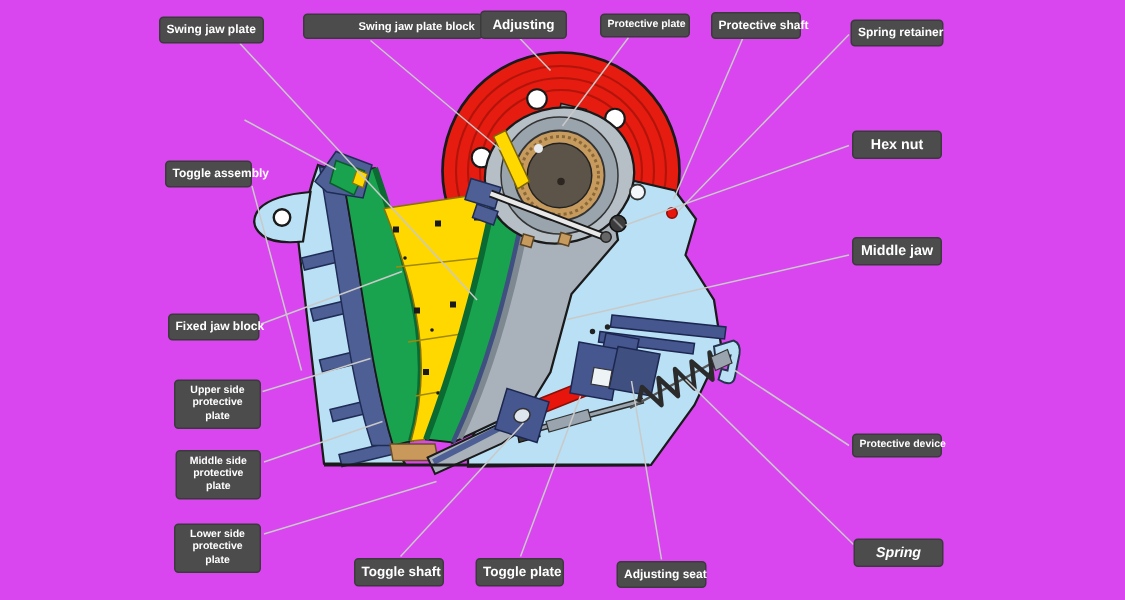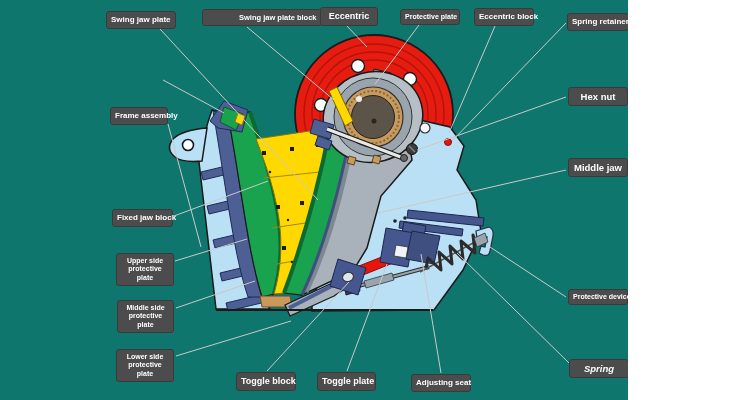--- a/index.html
+++ b/index.html
@@ -1,16 +1,16 @@
 <!DOCTYPE html>
 <html><head>
 <meta charset="utf-8">
 <style>
   html,body{margin:0;padding:0;background:#ffffff;}
-  #stage{position:relative;width:628px;height:400px;background:#0f766e;overflow:hidden;
+  #stage{position:relative;width:750px;height:400px;background:#d946ef;overflow:hidden;
          font-family:"Liberation Sans", sans-serif;}
   #machine-svg{position:absolute;left:0;top:0;}
   .label{position:absolute;background:#4c4c4c;color:#ffffff;font-weight:bold;
          text-align:center;border-radius:3px;padding:3px 4px;line-height:1.2;
          box-sizing:border-box;white-space:nowrap;border:1px solid #3a3a3a;z-index:5;}
   .label.wrap{white-space:normal;}
   .fs7{font-size:7px;} .fs75{font-size:7.5px;padding-left:36px;} .fs8{font-size:8px;}
   .fs9{font-size:9px;} .fs95{font-size:9.5px;}
 </style>
 </head>
@@ -177,30 +177,30 @@
       <line x1="267" y1="371" x2="349" y2="282"></line>
       <line x1="347" y1="371" x2="387" y2="264"></line>
       <line x1="441" y1="373" x2="421" y2="254"></line>
       <line x1="566" y1="297" x2="490" y2="247"></line>
       <line x1="569" y1="363" x2="457" y2="253"></line>
     </g>
   </svg>
 
   <div class="label fs8" style="left:106px;top:11px;">Swing jaw plate</div>
   <div class="label fs75" style="left:202px;top:9px;">Swing jaw plate block</div>
-  <div class="label fs9" style="left:320px;top:7px;width:58px;">Eccentric</div>
+  <div class="label fs9" style="left:320px;top:7px;width:58px;">Adjusting</div>
   <div class="label fs7" style="left:400px;top:9px;width:60px;">Protective plate</div>
-  <div class="label fs8" style="left:474px;top:8px;width:60px;">Eccentric block</div>
+  <div class="label fs8" style="left:474px;top:8px;width:60px;">Protective shaft</div>
   <div class="label fs8" style="left:567px;top:13px;width:62px;text-align:right;">Spring retainer</div>
-  <div class="label fs8" style="left:110px;top:107px;width:58px;">Frame assembly</div>
+  <div class="label fs8" style="left:110px;top:107px;width:58px;">Toggle assembly</div>
   <div class="label fs95" style="left:568px;top:87px;width:60px;">Hex nut</div>
   <div class="label fs95" style="left:568px;top:158px;width:60px;">Middle jaw</div>
   <div class="label fs8" style="left:112px;top:209px;width:61px;">Fixed jaw block</div>
   <div class="label fs7 wrap" style="left:116px;top:253px;width:58px;">Upper side protective plate</div>
   <div class="label fs7 wrap" style="left:117px;top:300px;width:57px;">Middle side protective plate</div>
   <div class="label fs7 wrap" style="left:116px;top:349px;width:58px;">Lower side protective plate</div>
-  <div class="label fs9" style="left:236px;top:372px;width:60px;">Toggle block</div>
+  <div class="label fs9" style="left:236px;top:372px;width:60px;">Toggle shaft</div>
   <div class="label fs9" style="left:317px;top:372px;width:59px;">Toggle plate</div>
   <div class="label fs8" style="left:411px;top:374px;width:60px;">Adjusting seat</div>
   <div class="label fs7" style="left:568px;top:289px;width:60px;">Protective device</div>
   <div class="label fs95" style="left:569px;top:359px;width:60px;font-style:italic;">Spring</div>
 
 </div>
 
 </body></html>

